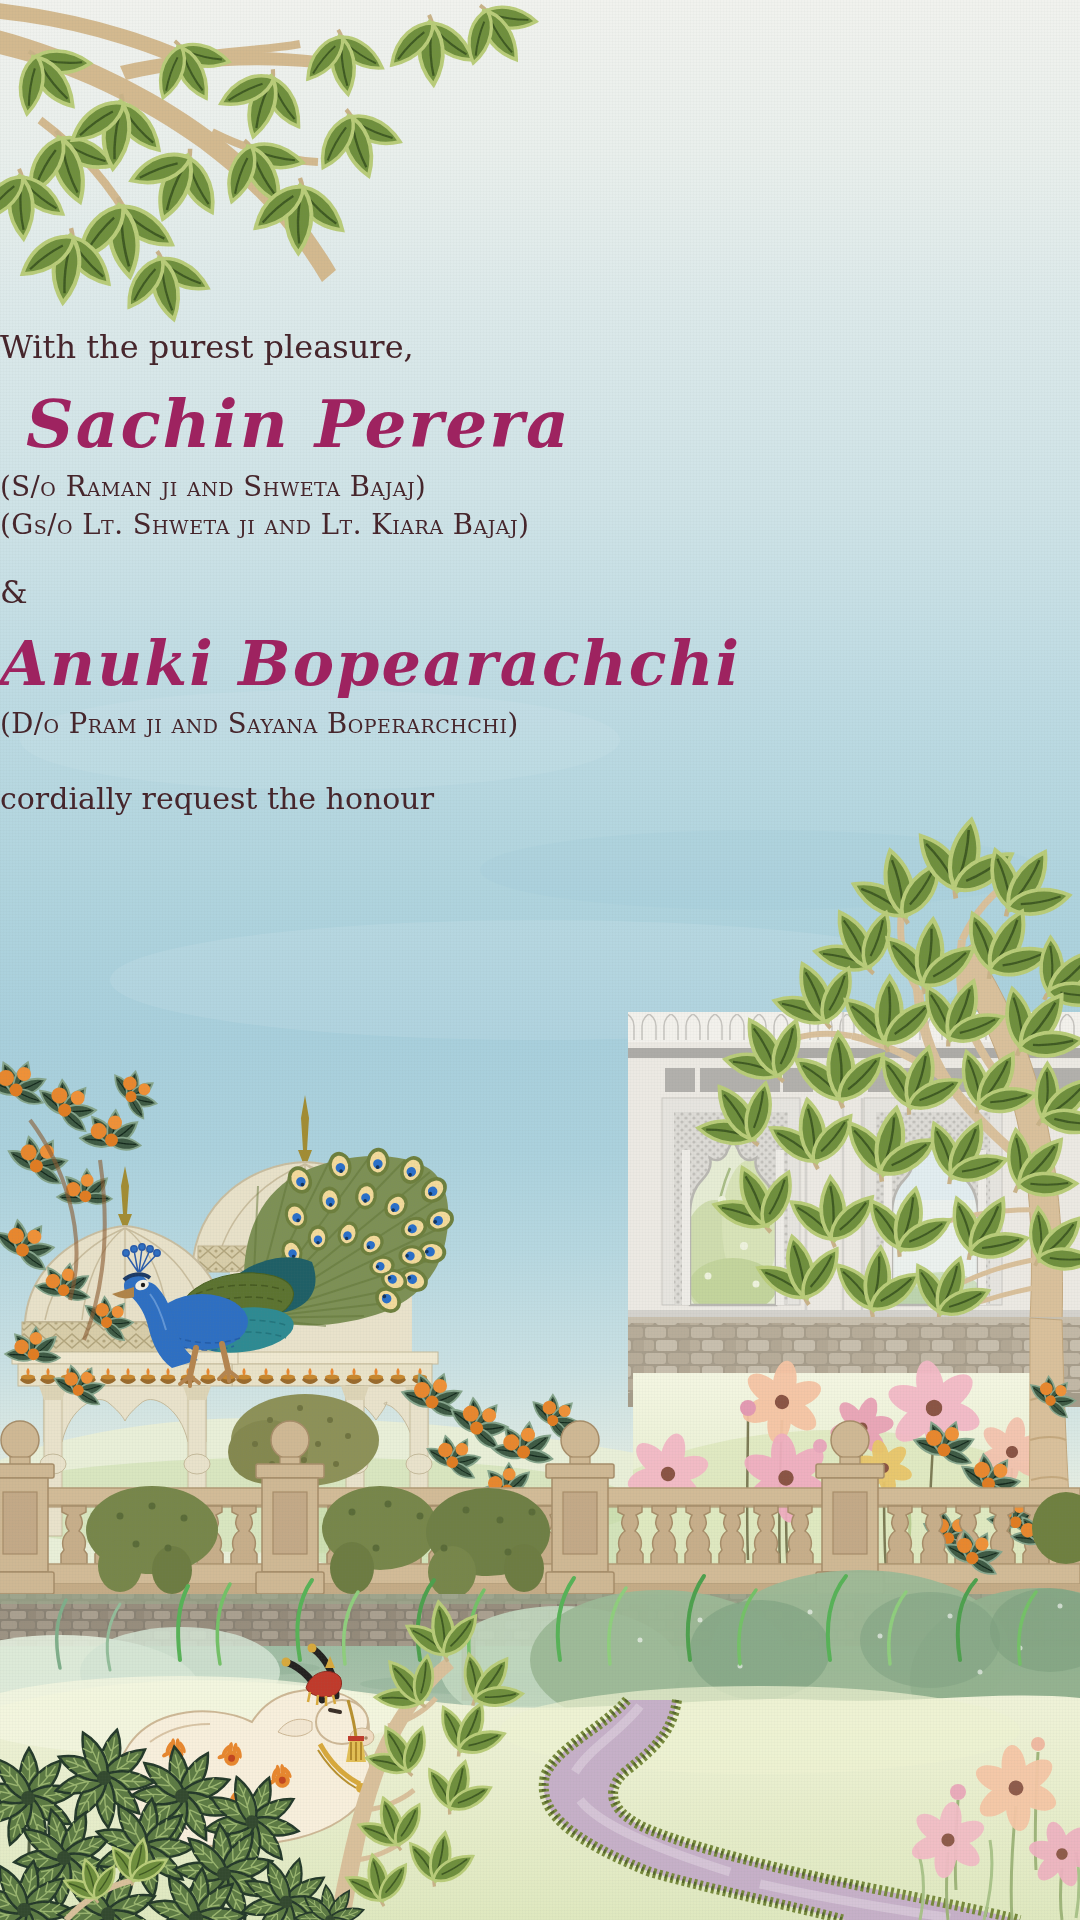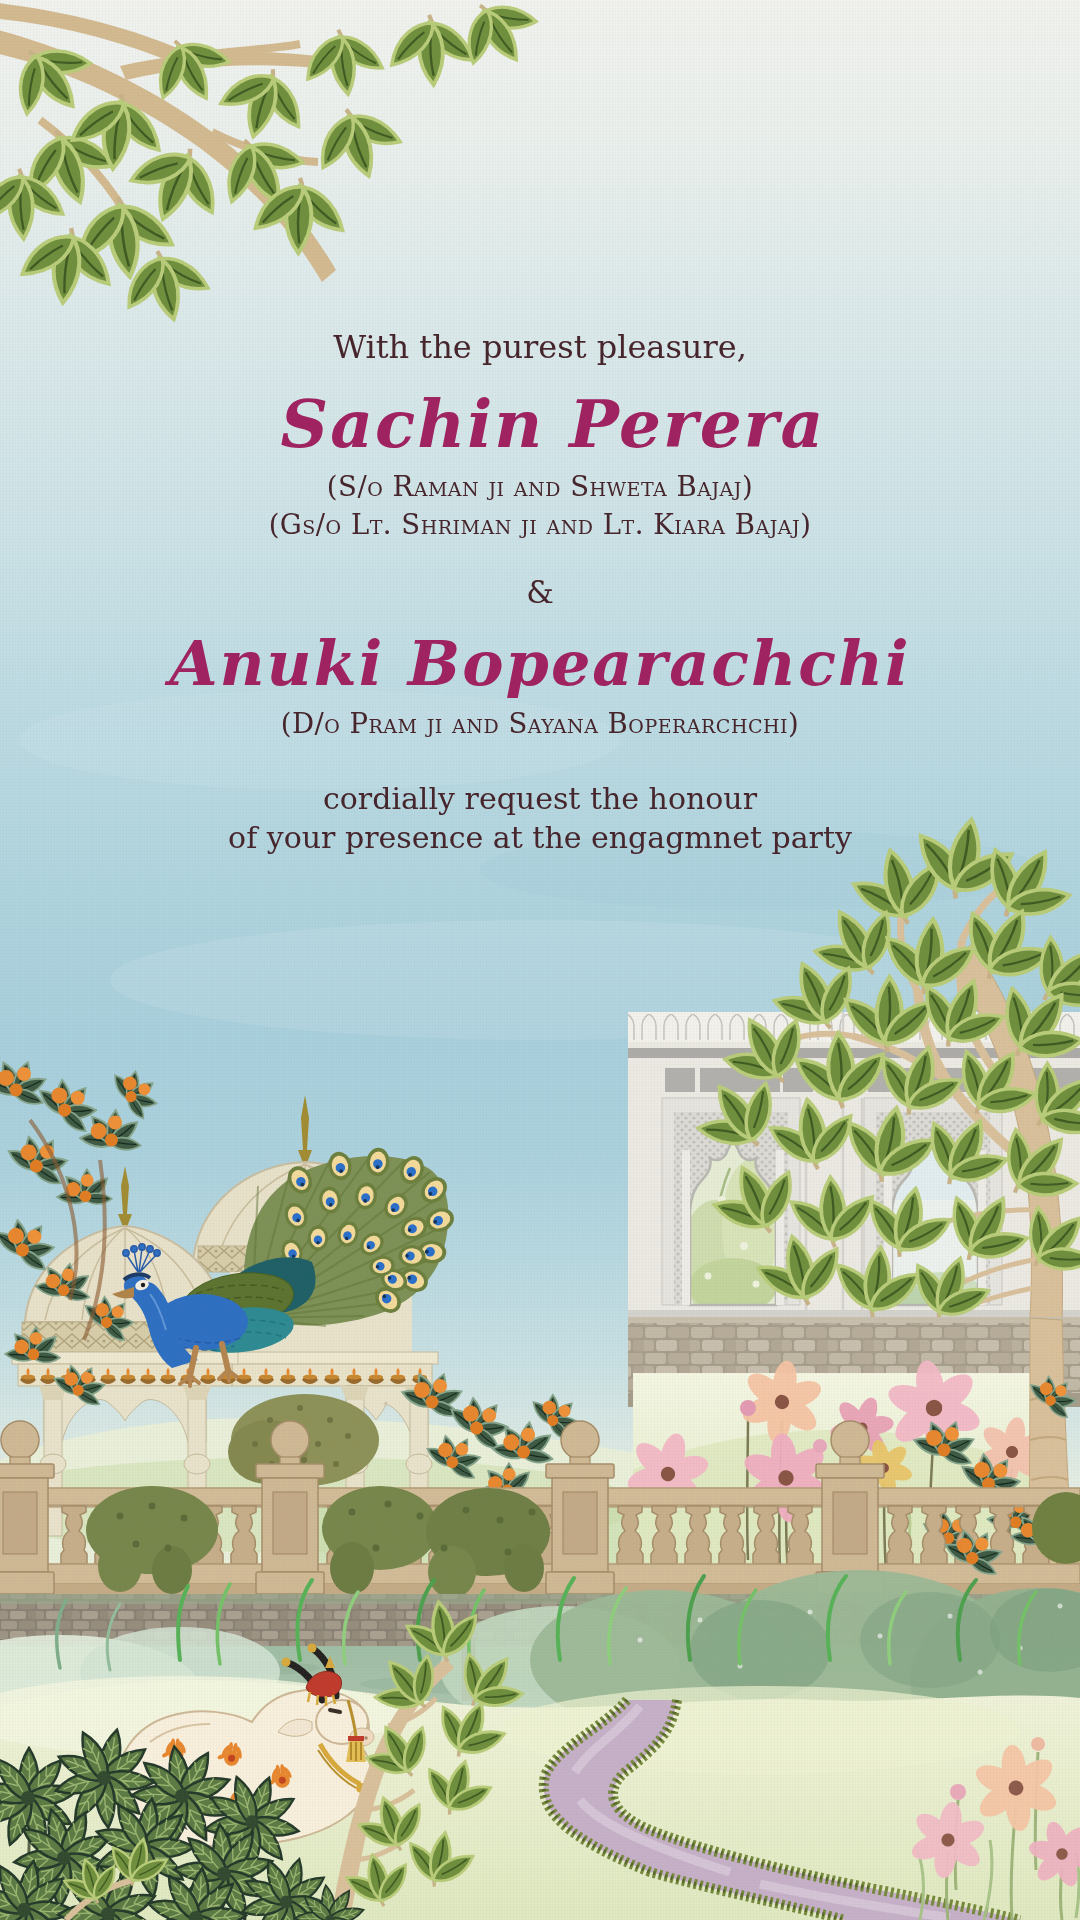--- a/index.html
+++ b/index.html
@@ -12,21 +12,21 @@
       #e3ece3 77%,#eef2e6 82%,#eef2e6 100%);
   }
   .card::after{
     content:"";position:absolute;inset:0;pointer-events:none;
     background:
       repeating-linear-gradient(0deg, rgba(110,125,118,.030) 0 1px, transparent 1px 3px),
       repeating-linear-gradient(90deg, rgba(110,125,118,.030) 0 1px, transparent 1px 3px);
   }
   .scene{position:absolute;inset:0;}
   .text-block{
-    position:absolute;left:0;right:0;top:328px;text-align:center;
+    position:absolute;left:0;right:0;top:328px;
     color:var(--text_dark,#46262c);z-index:5;
   }
   .intro{font-size:32px;line-height:1.22;}
   .name{
     font-style:italic;font-weight:bold;letter-spacing:2px;
     color:var(--name_script,#9e2360);
   }
   .name-groom{font-size:66px;margin-top:18px;padding-left:26px;}
   .name-bride{font-size:62px;margin-top:17px;}
   .sub{font-size:27.5px;line-height:1.38;margin-top:5px;font-variant:small-caps;letter-spacing:.5px;}
@@ -720,26 +720,25 @@
   <use href="#lc" transform="translate(96,1896) rotate(-18) scale(.9)"></use>
 </g>
 
 </svg>
 
 <div class="text-block">
   <div class="intro">With the purest pleasure,</div>
   <div class="name name-groom">Sachin Perera</div>
   <div class="sub">
     <div>(S/o Raman ji and Shweta Bajaj)</div>
-    <div>(Gs/o Lt. Shriman ji and Lt. Kiara Bajaj)</div>
+    <div>(Gs/o Lt. Shweta ji and Lt. Kiara Bajaj)</div>
   </div>
   <div class="amp">&amp;</div>
   <div class="name name-bride">Anuki Bopearachchi</div>
   <div class="sub">
     <div>(D/o Pram ji and Sayana Boperarchchi)</div>
   </div>
   <div class="request">
     <div>cordially request the honour</div>
-    <div>of your presence at the engagmnet party</div>
   </div>
 </div>
 
 </div>
 
 </body></html>

